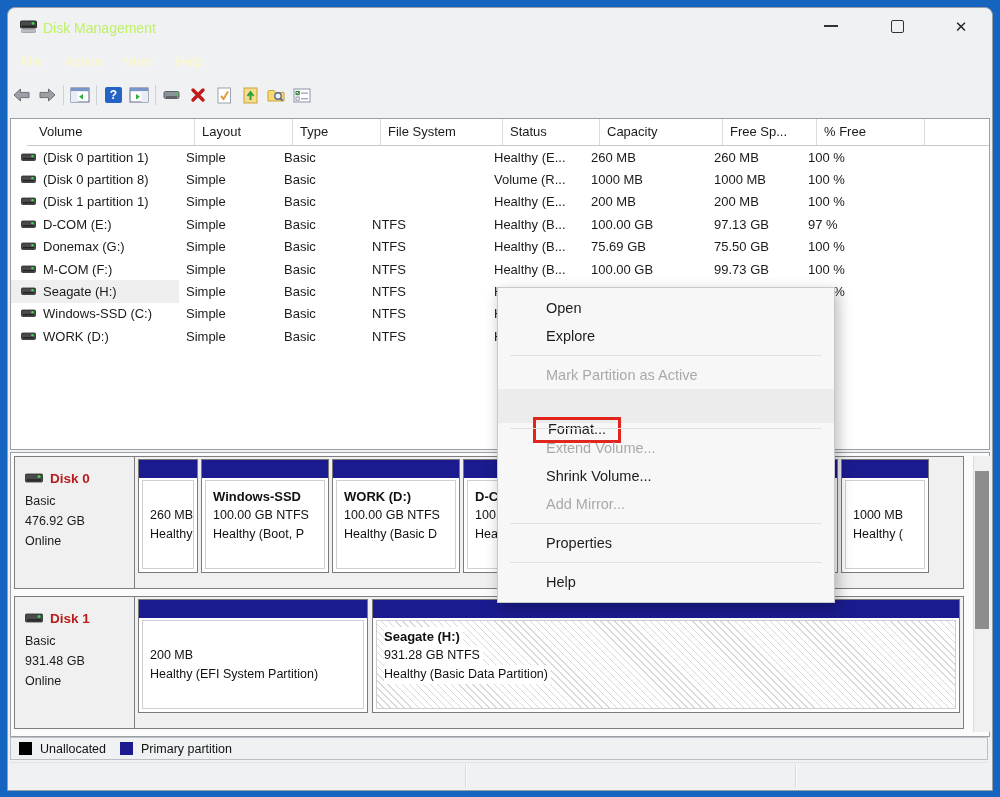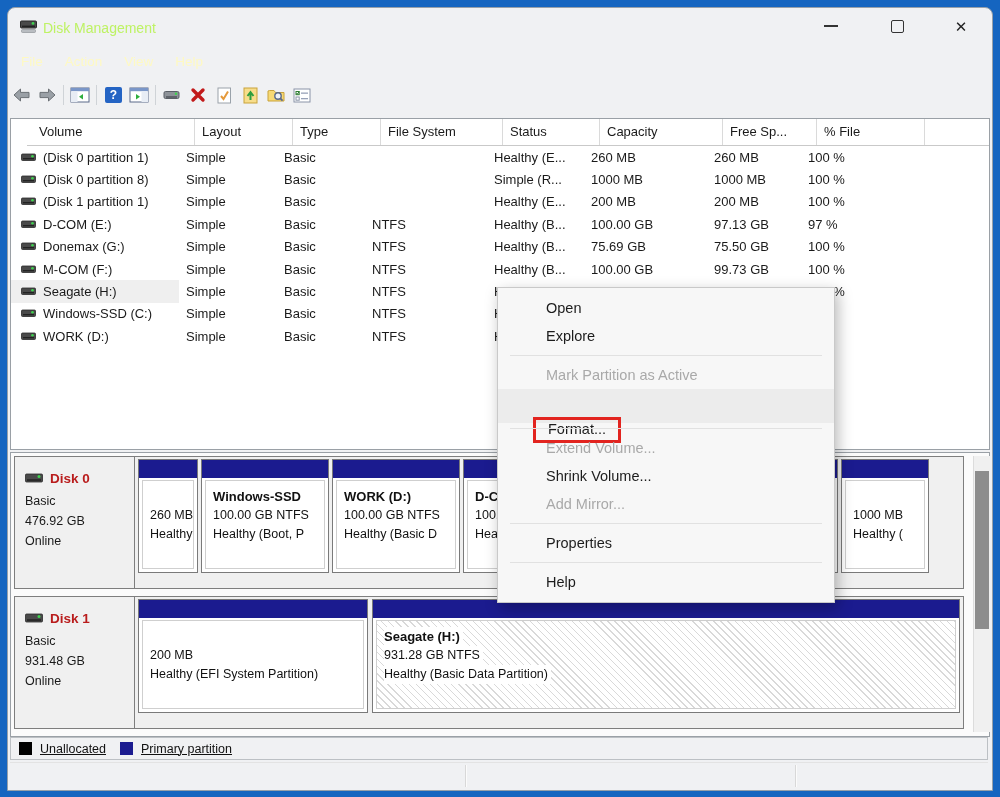--- a/index.html
+++ b/index.html
@@ -50,21 +50,21 @@
   .part-body{flex:1;margin:2px 3px 3px 3px;border:1px solid #cfcfcf;background:#fff;overflow:hidden;white-space:nowrap;padding:6px 0 0 7px;font-size:12.5px;line-height:19px;color:#111;}
   .part-body.center{display:flex;flex-direction:column;justify-content:center;padding-top:0;}
   .part-body.hatch{background:repeating-linear-gradient(45deg,#ffffff 0 4px,#d9d9d9 4px 5px);}
   .pt-title{font-weight:bold;font-size:13px;}
   .chip{display:table;background:#fff;padding:0 3px 0 0;}
 
   .vscroll{position:absolute;left:962px;top:3px;width:16px;height:276px;background:#f0f0f0;border-left:1px solid #dcdcdc;}
   .vthumb{position:absolute;left:1px;top:15px;width:14px;height:158px;background:#8d8d8d;}
 
   
-  .legend{position:absolute;left:10px;top:737px;width:978px;height:23px;background:#f0f1f3;border:1px solid #bcc0c4;box-sizing:border-box;display:flex;align-items:center;padding-left:6px;font-size:12.5px;color:#111;text-decoration:underline;}
+  .legend{position:absolute;left:10px;top:737px;width:978px;height:23px;background:#f0f1f3;border:1px solid #bcc0c4;box-sizing:border-box;display:flex;align-items:center;padding-left:6px;font-size:12.5px;color:#111;}
   .swatch{width:13px;height:13px;margin:0 8px 0 2px;flex:none;}
   .sw-black{background:#000;}
   .sw-navy{background:#1b1b8f;margin-left:14px;}
   .statusbar{position:absolute;left:10px;top:762px;width:978px;height:26px;background:#f0f1f3;border-top:1px solid #e3e3e3;}
   .groove{position:absolute;top:2px;bottom:2px;width:1px;background:#d8d8d8;border-right:1px solid #fbfbfb;}
   .g1{left:455px;} .g2{left:785px;}
 
   
   .ctx{position:absolute;left:497px;top:287px;width:338px;box-sizing:border-box;background:#f7f7f7;border:1px solid #c9c9c9;box-shadow:3px 5px 14px rgba(0,0,0,0.28);padding:6px 0;z-index:10;display:flex;flex-direction:column;}
   .mi{height:28px;line-height:28px;padding-left:48px;font-size:14.5px;color:#1c1c1c;white-space:nowrap;}
@@ -188,21 +188,21 @@
 
   <div class="listpane">
     <div class="lheader">
       <div class="hcell c0">Volume</div>
       <div class="hcell c1">Layout</div>
       <div class="hcell c2">Type</div>
       <div class="hcell c3">File System</div>
       <div class="hcell c4">Status</div>
       <div class="hcell c5">Capacity</div>
       <div class="hcell c6">Free Sp...</div>
-      <div class="hcell c7">% File</div>
+      <div class="hcell c7">% Free</div>
       <div class="hcell c8"></div>
     </div>
 
     <div class="lrow">
       <div class="rcell c0 vol">
           <svg width="15" height="9" viewBox="0 0 15 9">
             <rect x="0.5" y="1" width="14" height="6.5" rx="1" fill="#4a4a4a" stroke="#2b2b2b" stroke-width="0.8"></rect>
             <rect x="2" y="5" width="11" height="1.3" fill="#222"></rect>
             <circle cx="11.5" cy="3.2" r="1.3" fill="#3fd34f"></circle>
           </svg>
@@ -221,21 +221,21 @@
           <svg width="15" height="9" viewBox="0 0 15 9">
             <rect x="0.5" y="1" width="14" height="6.5" rx="1" fill="#4a4a4a" stroke="#2b2b2b" stroke-width="0.8"></rect>
             <rect x="2" y="5" width="11" height="1.3" fill="#222"></rect>
             <circle cx="11.5" cy="3.2" r="1.3" fill="#3fd34f"></circle>
           </svg>
           <span>(Disk 0 partition 8)</span>
         </div>
       <div class="rcell c1">Simple</div>
       <div class="rcell c2">Basic</div>
       <div class="rcell c3"></div>
-      <div class="rcell c4">Simple (R...</div>
+      <div class="rcell c4">Volume (R...</div>
       <div class="rcell c5">1000 MB</div>
       <div class="rcell c6">1000 MB</div>
       <div class="rcell c7">100 %</div>
     </div>
     <div class="lrow">
       <div class="rcell c0 vol">
           <svg width="15" height="9" viewBox="0 0 15 9">
             <rect x="0.5" y="1" width="14" height="6.5" rx="1" fill="#4a4a4a" stroke="#2b2b2b" stroke-width="0.8"></rect>
             <rect x="2" y="5" width="11" height="1.3" fill="#222"></rect>
             <circle cx="11.5" cy="3.2" r="1.3" fill="#3fd34f"></circle>

